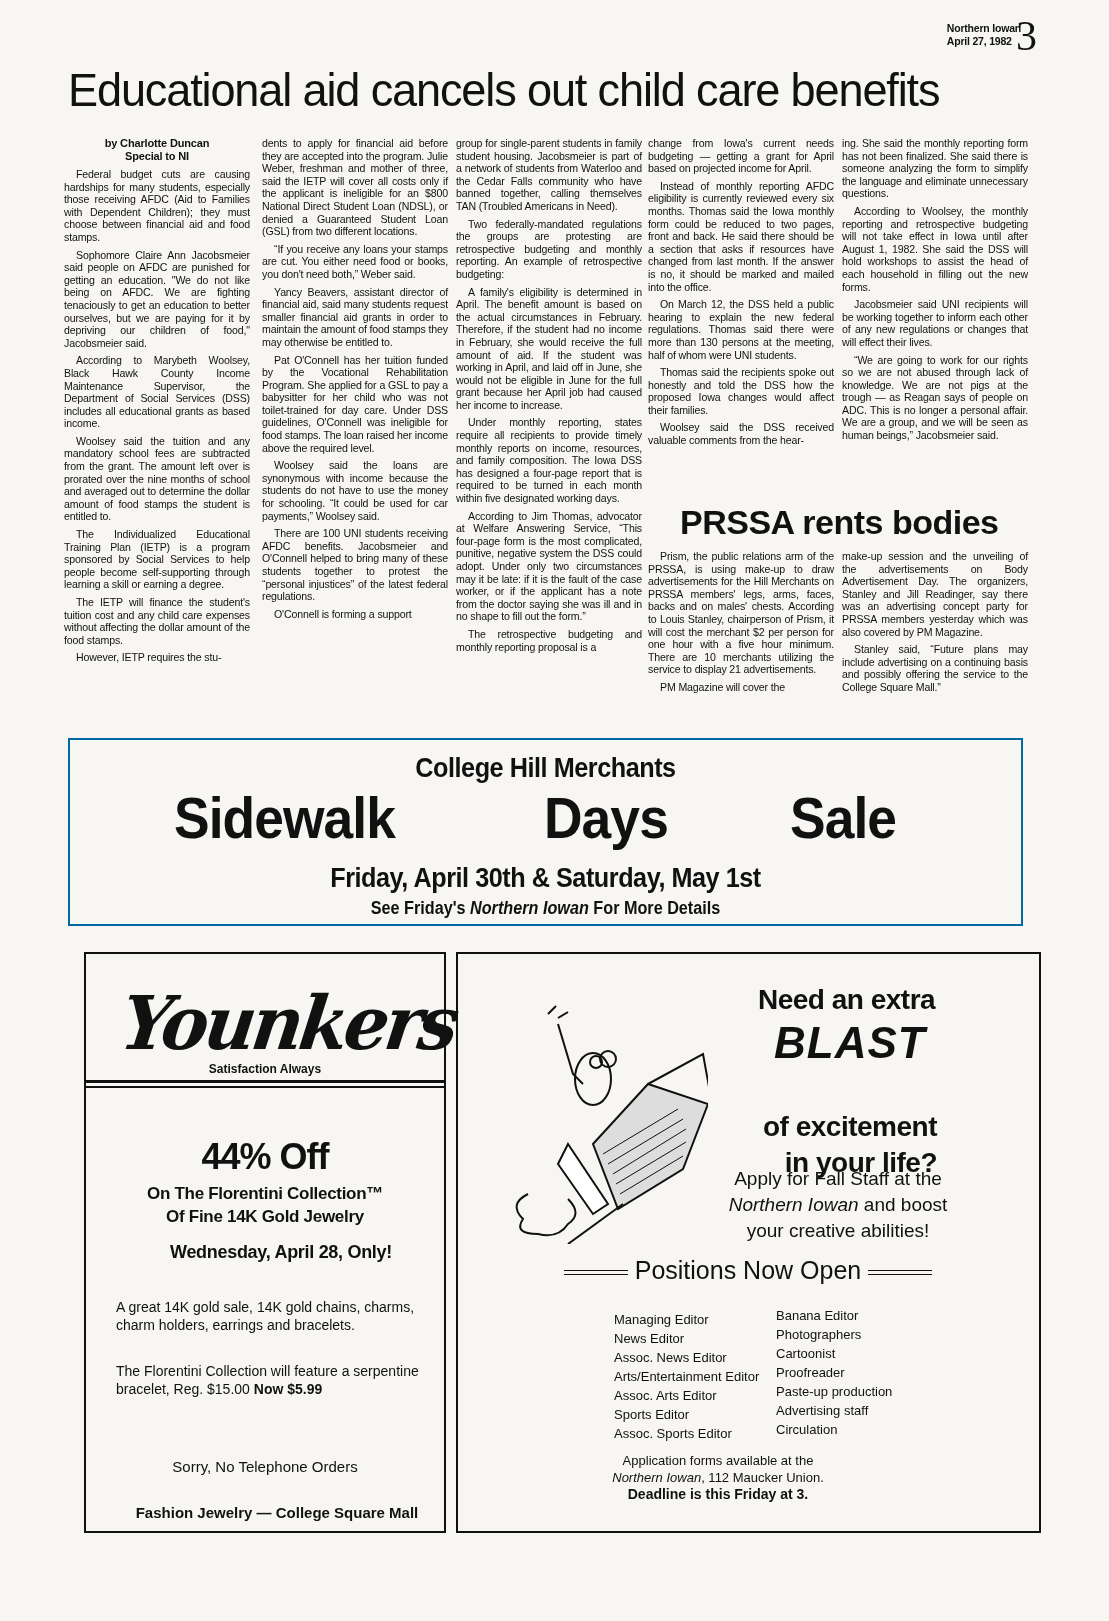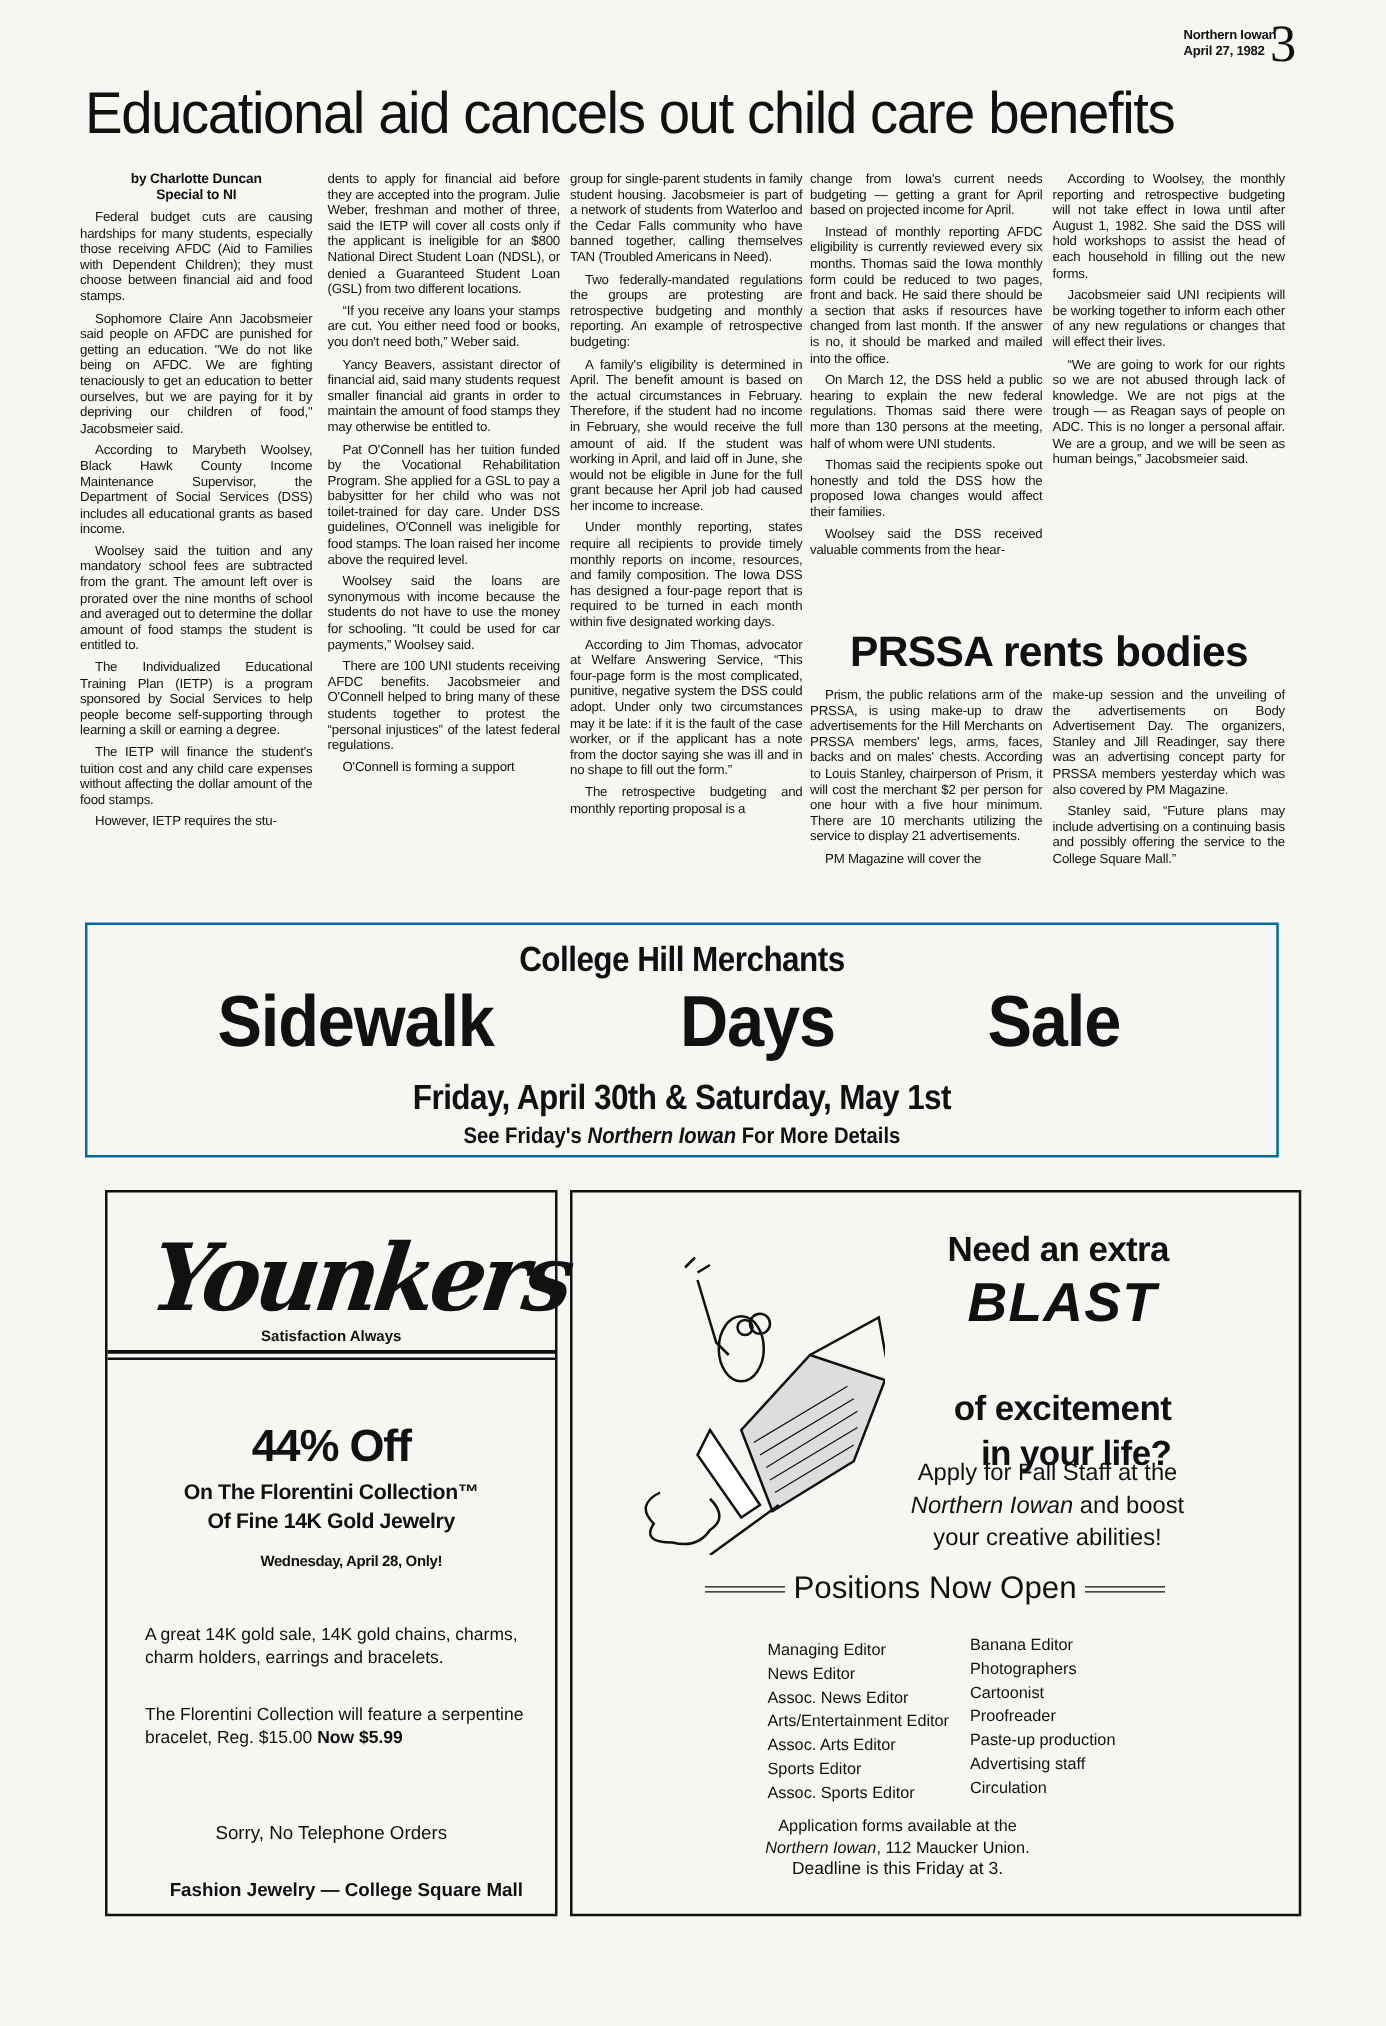--- a/index.html
+++ b/index.html
@@ -72,21 +72,21 @@
   .ni-blast { position: absolute; left: 316px; top: 64px; font-size: 44px; font-weight: 900; font-style: italic; letter-spacing: 1px; }
   .ni-excite { position: absolute; left: 305px; top: 118px; font-size: 28px; font-weight: bold; letter-spacing: -0.5px; line-height: 36px; text-align: right; margin-top: 37px; }
   .ni-apply { position: absolute; left: 230px; top: 212px; width: 300px; text-align: center; font-size: 19px; line-height: 26px; }
   .ni-apply i { font-style: italic; }
   .ni-positions { position: absolute; left: 90px; top: 302px; width: 400px; text-align: center; font-size: 25px; }
   .ni-dbl { display: inline-block; width: 64px; height: 3px; border-top: 1.5px solid #111; border-bottom: 1.5px solid #111; vertical-align: middle; }
   .ni-list { position: absolute; top: 356px; font-size: 13px; line-height: 19px; }
   .ni-list div { white-space: nowrap; }
   .ni-app { position: absolute; left: 110px; top: 498px; width: 300px; text-align: center; font-size: 13px; line-height: 17px; }
   .ni-app i { font-style: italic; }
-  .ni-app .b { font-weight: normal; font-size: 14px; text-align: center; }
+  .ni-app .b { font-weight: bold; font-size: 14px; text-align: center; }
 </style>
 </head>
 <body>
 
 <div class="abs masthead">
   <div class="pub">Northern Iowan</div>
   <div class="pub">April 27, 1982</div>
 </div>
 <div class="abs page-num">3</div>
 
@@ -127,20 +127,21 @@
 
 <div class="abs col col4">
   <p class="nb">change from Iowa's current needs budgeting — getting a grant for April based on projected income for April.</p>
   <p>Instead of monthly reporting AFDC eligibility is currently reviewed every six months. Thomas said the Iowa monthly form could be reduced to two pages, front and back. He said there should be a section that asks if resources have changed from last month. If the answer is no, it should be marked and mailed into the office.</p>
   <p>On March 12, the DSS held a public hearing to explain the new federal regulations. Thomas said there were more than 130 persons at the meeting, half of whom were UNI students.</p>
   <p>Thomas said the recipients spoke out honestly and told the DSS how the proposed Iowa changes would affect their families.</p>
   <p>Woolsey said the DSS received valuable comments from the hear-</p>
 </div>
 
 <div class="abs col col5">
+  <p class="nb">ing. She said the monthly reporting form has not been finalized. She said there is someone analyzing the form to simplify the language and eliminate unnecessary questions.</p>
   <p>According to Woolsey, the monthly reporting and retrospective budgeting will not take effect in Iowa until after August 1, 1982. She said the DSS will hold workshops to assist the head of each household in filling out the new forms.</p>
   <p>Jacobsmeier said UNI recipients will be working together to inform each other of any new regulations or changes that will effect their lives.</p>
   <p>“We are going to work for our rights so we are not abused through lack of knowledge. We are not pigs at the trough — as Reagan says of people on ADC. This is no longer a personal affair. We are a group, and we will be seen as human beings,” Jacobsmeier said.</p>
 </div>
 
 <h2 class="abs sub-headline" style="margin:0;">PRSSA rents bodies</h2>
 <div class="abs col col4b">
   <p>Prism, the public relations arm of the PRSSA, is using make-up to draw advertisements for the Hill Merchants on PRSSA members' legs, arms, faces, backs and on males' chests. According to Louis Stanley, chairperson of Prism, it will cost the merchant $2 per person for one hour with a five hour minimum. There are 10 merchants utilizing the service to display 21 advertisements.</p>
   <p>PM Magazine will cover the</p>
 </div>
@@ -163,21 +164,21 @@
 </div>
 
 <div class="abs younkers">
   <div class="yk-logo">Younkers</div>
   <div class="yk-tag">Satisfaction Always</div>
   <div class="yk-rule"></div>
   <div class="yk-rule2"></div>
   <div class="yk-off">44% Off</div>
   <div class="yk-line" style="top:230px;">On The Florentini Collection™</div>
   <div class="yk-line" style="top:253px;">Of Fine 14K Gold Jewelry</div>
-  <div class="yk-line" style="top:288px;font-size:12px;padding-left:32px;">Wednesday, April 28, Only!</div>
+  <div class="yk-line" style="top:288px;font-size:18px;padding-left:32px;">Wednesday, April 28, Only!</div>
   <div class="yk-body" style="top:344px;">A great 14K gold sale, 14K gold chains, charms, charm holders, earrings and bracelets.</div>
   <div class="yk-body" style="top:408px;">
     <span>The Florentini Collection will feature a serpentine bracelet, Reg. $15.00</span>
     <b>Now $5.99</b>
   </div>
   <div class="yk-footer" style="top:504px;">Sorry, No Telephone Orders</div>
   <div class="yk-footer b" style="top:550px;">Fashion Jewelry — College Square Mall</div>
 </div>
 
 <div class="abs niad">

